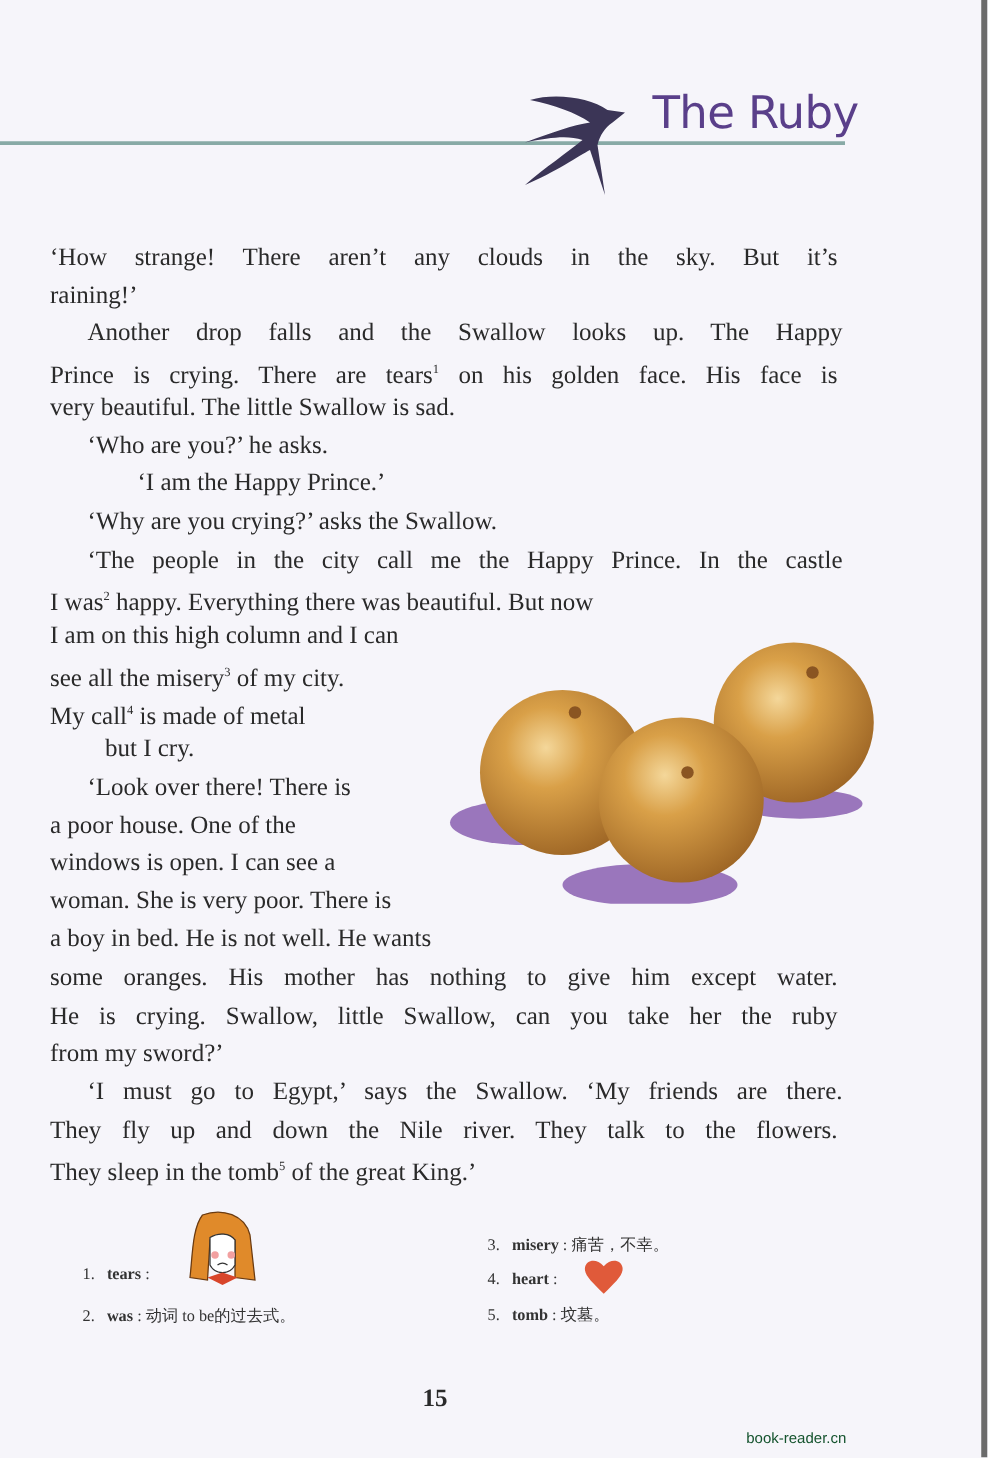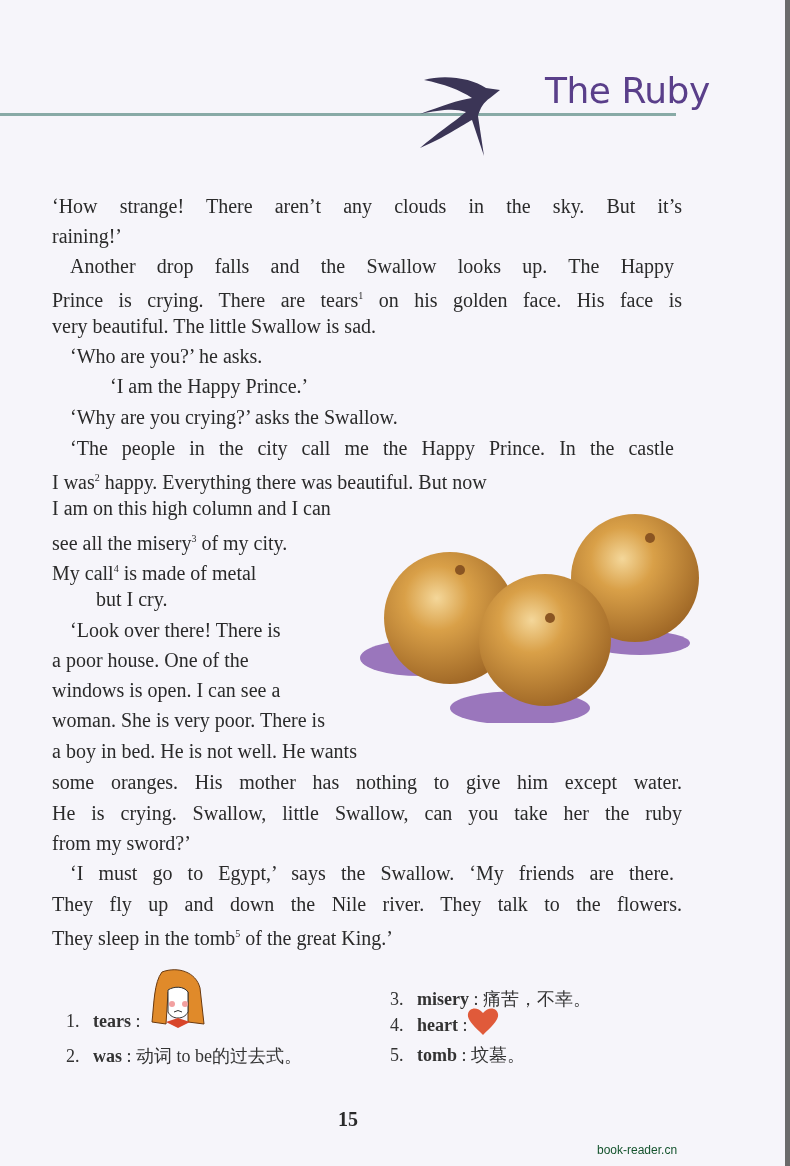--- a/index.html
+++ b/index.html
@@ -1,28 +1,28 @@
 <!DOCTYPE html>
 <html><head>
 <meta charset="utf-8">
 <style>
   html, body { margin:0; padding:0; }
   body { width:790px; height:1166px; background:#f6f5fa; position:relative; overflow:hidden;
          font-family:"Liberation Serif","DejaVu Serif",serif; color:#2a2a2a; }
   .edge { position:absolute; right:0; top:0; width:5px; height:1166px; background:#6b6b6b; }
   .rule { position:absolute; left:0; top:113px; width:676px; height:3px; background:#88aaa6; }
   .swallow { position:absolute; left:414px; top:68px; width:100px; height:90px; }
-  .title { position:absolute; left:545px; top:70px; font-family:"DejaVu Sans",sans-serif; font-size:36px;
+  .title { position:absolute; left:522px; top:70px; font-family:"DejaVu Sans",sans-serif; font-size:36px;
            color:#5a3f8a; letter-spacing:-0.5px; font-weight:normal; }
-  .line { position:absolute; left:52px; font-size:20px; white-space:nowrap; line-height:24px; }
+  .line { position:absolute; left:40px; font-size:20px; white-space:nowrap; line-height:24px; }
   .just { width:630px; text-align:justify; text-align-last:justify; }
   .ind { left:70px; }
   sup { font-size:10px; vertical-align:8px; }
   .oranges { position:absolute; left:350px; top:508px; width:370px; height:215px; }
-  .gloss { position:absolute; font-size:18px; white-space:nowrap; color:#333; }
+  .gloss { position:absolute; font-size:13px; white-space:nowrap; color:#333; }
   .gloss b { font-weight:bold; }
   .girl { position:absolute; left:148px; top:968px; width:60px; height:64px; }
   .heart { position:absolute; left:466px; top:1006px; width:34px; height:30px; }
   .pageno { position:absolute; left:338px; top:1108px; font-size:20px; font-weight:bold; }
   .wm { position:absolute; left:597px; top:1143px; font-family:"Liberation Sans",sans-serif; font-size:12px; color:#14532d; }
 </style>
 </head>
 <body>
 
 <div class="edge"></div>

